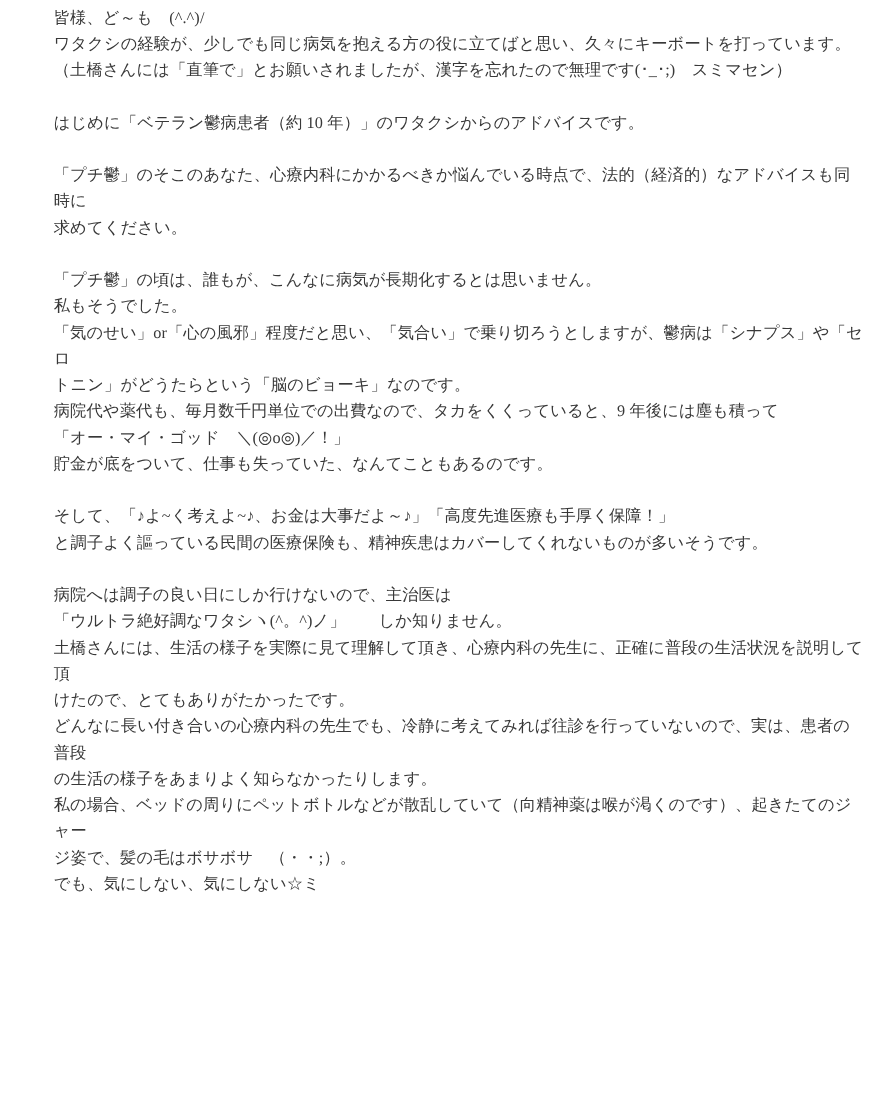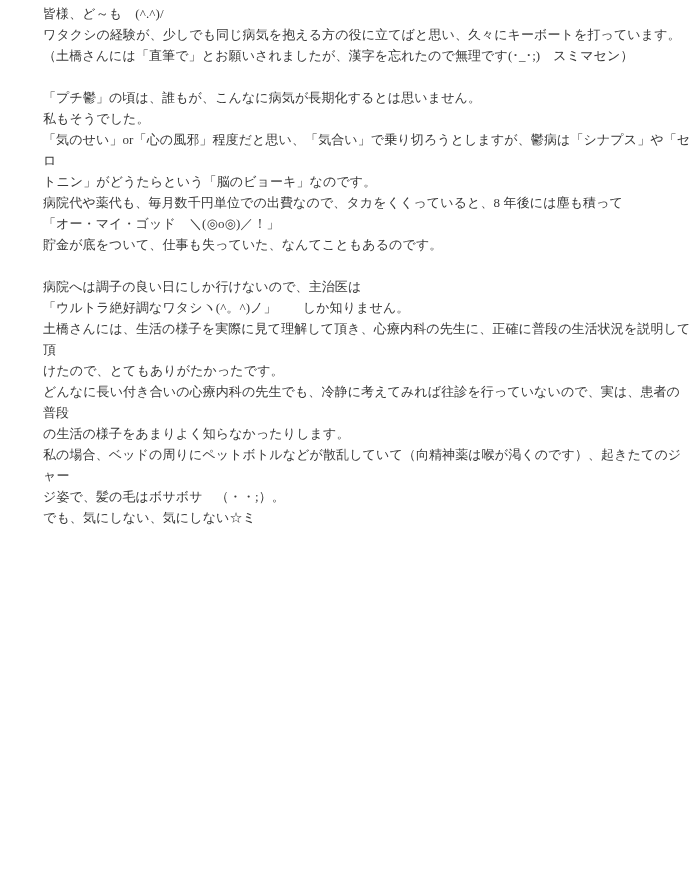--- a/index.html
+++ b/index.html
@@ -33,27 +33,32 @@
     margin-bottom: 0;
   }
 </style>
 </head>
 <body>
 
 <div class="page" style="background: rgb(255, 255, 255); border-radius: 26px;">
   <p class="para">皆様、ど～も　(^.^)/
 ワタクシの経験が、少しでも同じ病気を抱える方の役に立てばと思い、久々にキーボートを打っています。
 （土橋さんには「直筆で」とお願いされましたが、漢字を忘れたので無理です(･_･;)　スミマセン）</p>
+  <p class="para">はじめに「ベテラン鬱病患者（約 10 年）」のワタクシからのアドバイスです。</p>
+  <p class="para">「プチ鬱」のそこのあなた、心療内科にかかるべきか悩んでいる時点で、法的（経済的）なアドバイスも同時に
+求めてください。</p>
   <p class="para">「プチ鬱」の頃は、誰もが、こんなに病気が長期化するとは思いません。
 私もそうでした。
 「気のせい」or「心の風邪」程度だと思い、「気合い」で乗り切ろうとしますが、鬱病は「シナプス」や「セロ
 トニン」がどうたらという「脳のビョーキ」なのです。
-病院代や薬代も、毎月数千円単位での出費なので、タカをくくっていると、8 年後には塵も積って
+病院代や薬代も、毎月数千円単位での出費なので、タカをくくっていると、9 年後には塵も積って
 「オー・マイ・ゴッド　＼(◎o◎)／！」
 貯金が底をついて、仕事も失っていた、なんてこともあるのです。</p>
+  <p class="para">そして、「♪よ~く考えよ~♪、お金は大事だよ～♪」「高度先進医療も手厚く保障！」
+と調子よく謳っている民間の医療保険も、精神疾患はカバーしてくれないものが多いそうです。</p>
   <p class="para">病院へは調子の良い日にしか行けないので、主治医は
 「ウルトラ絶好調なワタシヽ(^。^)ノ」　　しか知りません。
 土橋さんには、生活の様子を実際に見て理解して頂き、心療内科の先生に、正確に普段の生活状況を説明して頂
 けたので、とてもありがたかったです。
 どんなに長い付き合いの心療内科の先生でも、冷静に考えてみれば往診を行っていないので、実は、患者の普段
 の生活の様子をあまりよく知らなかったりします。
 私の場合、ベッドの周りにペットボトルなどが散乱していて（向精神薬は喉が渇くのです）、起きたてのジャー
 ジ姿で、髪の毛はボサボサ　（・・;）。
 でも、気にしない、気にしない☆ミ</p>
 

